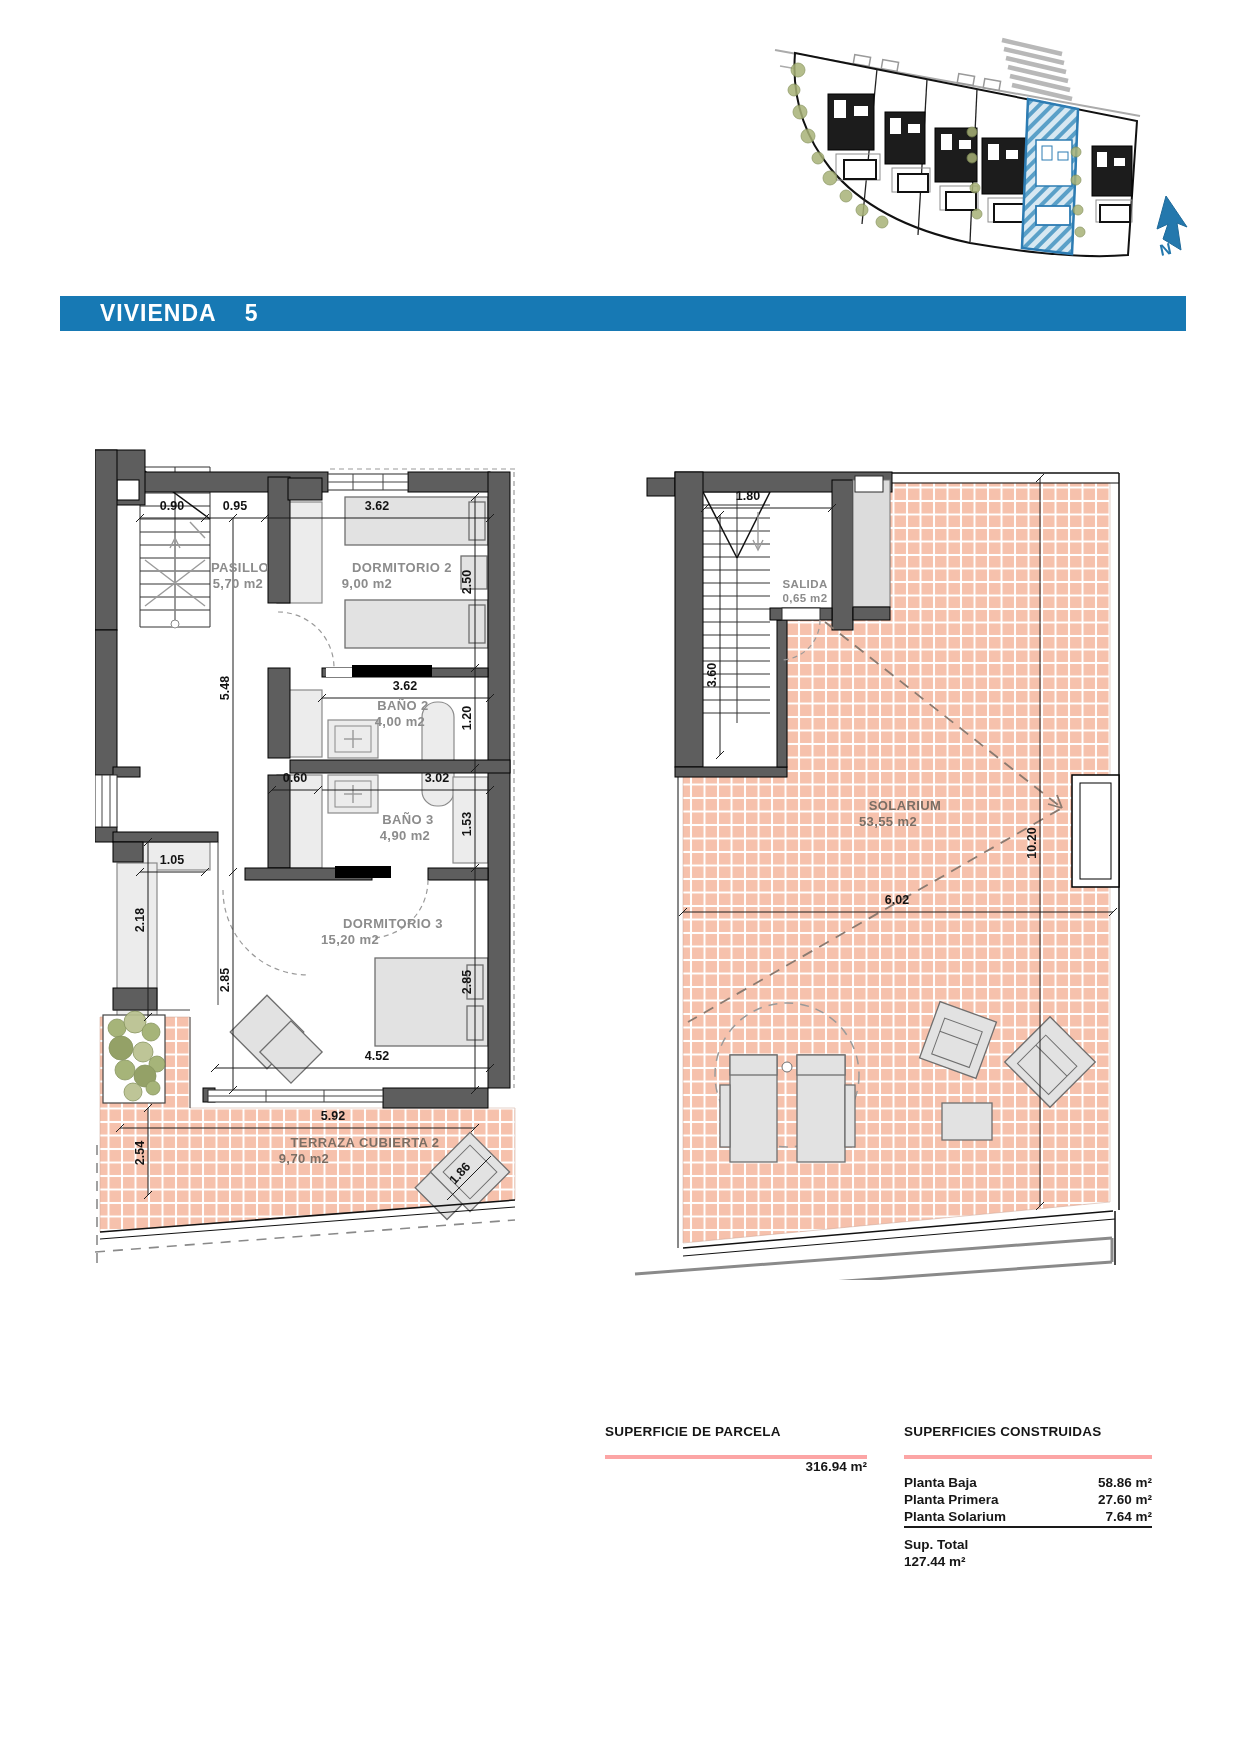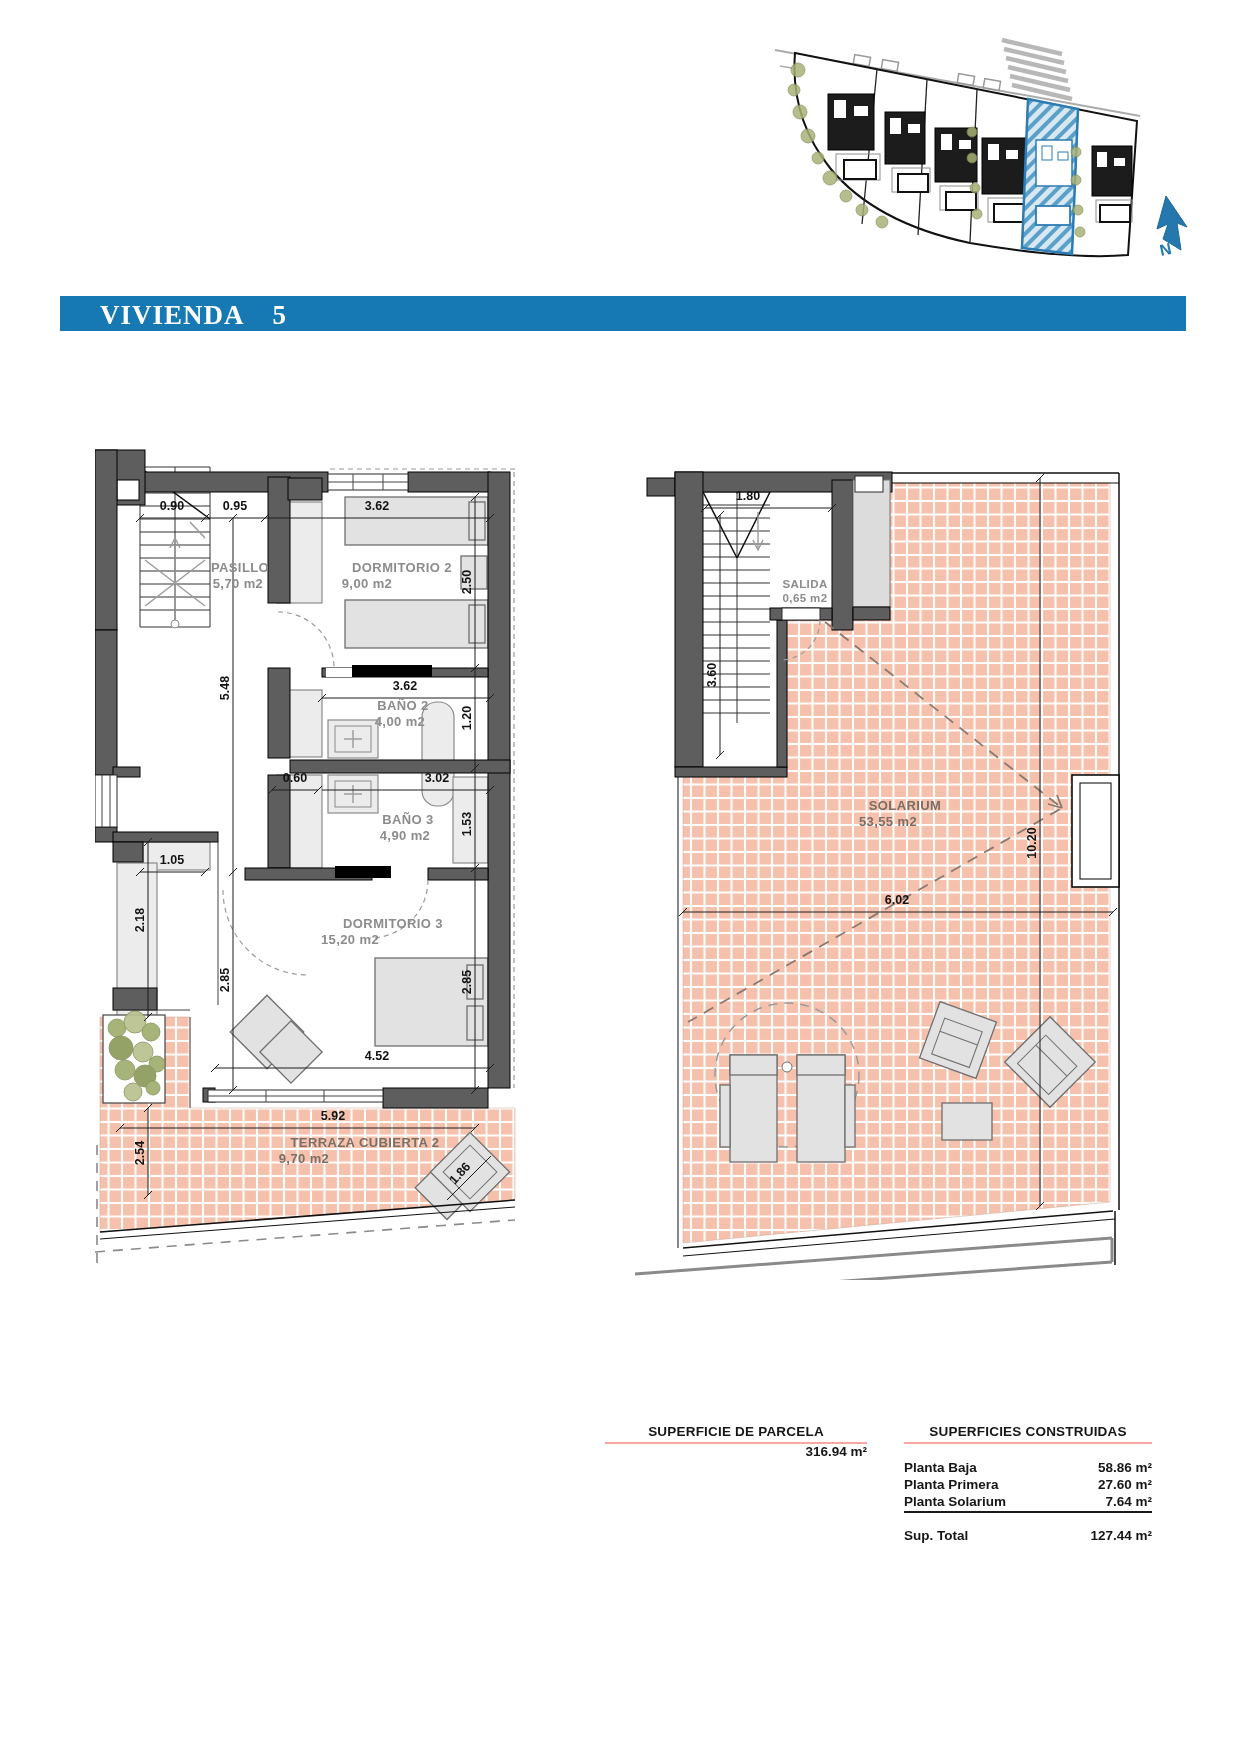--- a/index.html
+++ b/index.html
@@ -3,48 +3,48 @@
 <meta charset="utf-8">
 <style>
   html,body{margin:0;padding:0;background:#fff;}
   .page{position:relative;width:1241px;height:1755px;background:#fff;
         font-family:"Liberation Sans",sans-serif;overflow:hidden;}
   .page svg{position:absolute;}
   svg text{font-family:"Liberation Sans",sans-serif;}
 
   
   .header-bar{position:absolute;left:60px;top:296px;width:1126px;height:35px;background:#1779b4;color:#fff;}
-  .hdr-title{position:absolute;left:40px;top:4px;font-size:27px;font-weight:700;letter-spacing:1px;font-family:Liberation Serif, serif;}
+  .hdr-title{position:absolute;left:40px;top:4px;font-size:23px;font-weight:700;letter-spacing:1px;}
   .hdr-num{margin-left:28px;}
   .hdr-sub{position:absolute;left:420px;top:4px;width:600px;text-align:center;font-size:23px;font-weight:700;letter-spacing:.5px;}
 
   
   .wall{fill:#5e5e5e;stroke:#000;stroke-width:1;}
   .winr{fill:#fff;stroke:#2a2a2a;stroke-width:1;}
   .fix{fill:#ececec;stroke:#8a8a8a;stroke-width:1.2;}
   .furn{fill:#e2e2e2;stroke:#6f6f6f;stroke-width:1.3;}
   .thin{stroke:#444;stroke-width:1;fill:none;}
   .gray{stroke:#9a9a9a;stroke-width:1.4;fill:none;}
   .dash{stroke:#9a9a9a;stroke-width:1.2;fill:none;stroke-dasharray:5 4;}
   .dashb{stroke:#8a7a70;stroke-width:1.8;fill:none;stroke-dasharray:11 8;}
   .dim line,.dim path{stroke:#1c1c1c;stroke-width:1;fill:none;}
   .dim text{font-size:12.5px;font-weight:700;fill:#121212;text-anchor:middle;}
   .rn,.ra{font-size:13px;font-weight:700;fill:#8c8c8c;letter-spacing:.4px;text-anchor:middle;}
   .rbrown .rn,.rbrown .ra{fill:#7b6e64;}
   .small .rn,.small .ra{font-size:11.5px;}
 
   
   .tbl{position:absolute;font-size:13.5px;font-weight:700;color:#161616;}
-  .tbl-hdr{text-align:center;border-bottom:2px solid #fca5a5;padding-bottom:3px;letter-spacing:.2px;}
+  .tbl-hdr{text-align:left;border-bottom:4px solid #fca5a5;padding-bottom:16px;letter-spacing:.2px;}
   .tbl-parcel{left:605px;top:1424px;width:262px;}
   .tbl-parcel .tbl-val{text-align:right;}
   .tbl-built{left:904px;top:1424px;width:248px;}
   .tbl-built .rows{margin-top:15px;border-bottom:2px solid #1a1a1a;padding-bottom:1px;}
   .row{display:flex;justify-content:space-between;line-height:17px;}
-  .row.total{margin-top:14px;}
+  .row.total{margin-top:8px;flex-direction:column;}
 </style>
 </head>
 <body>
 
 <div class="page">
 
   <svg style="left:770px;top:28px" width="430" height="230" viewBox="0 0 430 230">
     <defs>
       <pattern id="bluehatch" width="9" height="9" patternTransform="rotate(45)" patternUnits="userSpaceOnUse">
         <rect width="9" height="9" fill="#d7e8f2"></rect>

